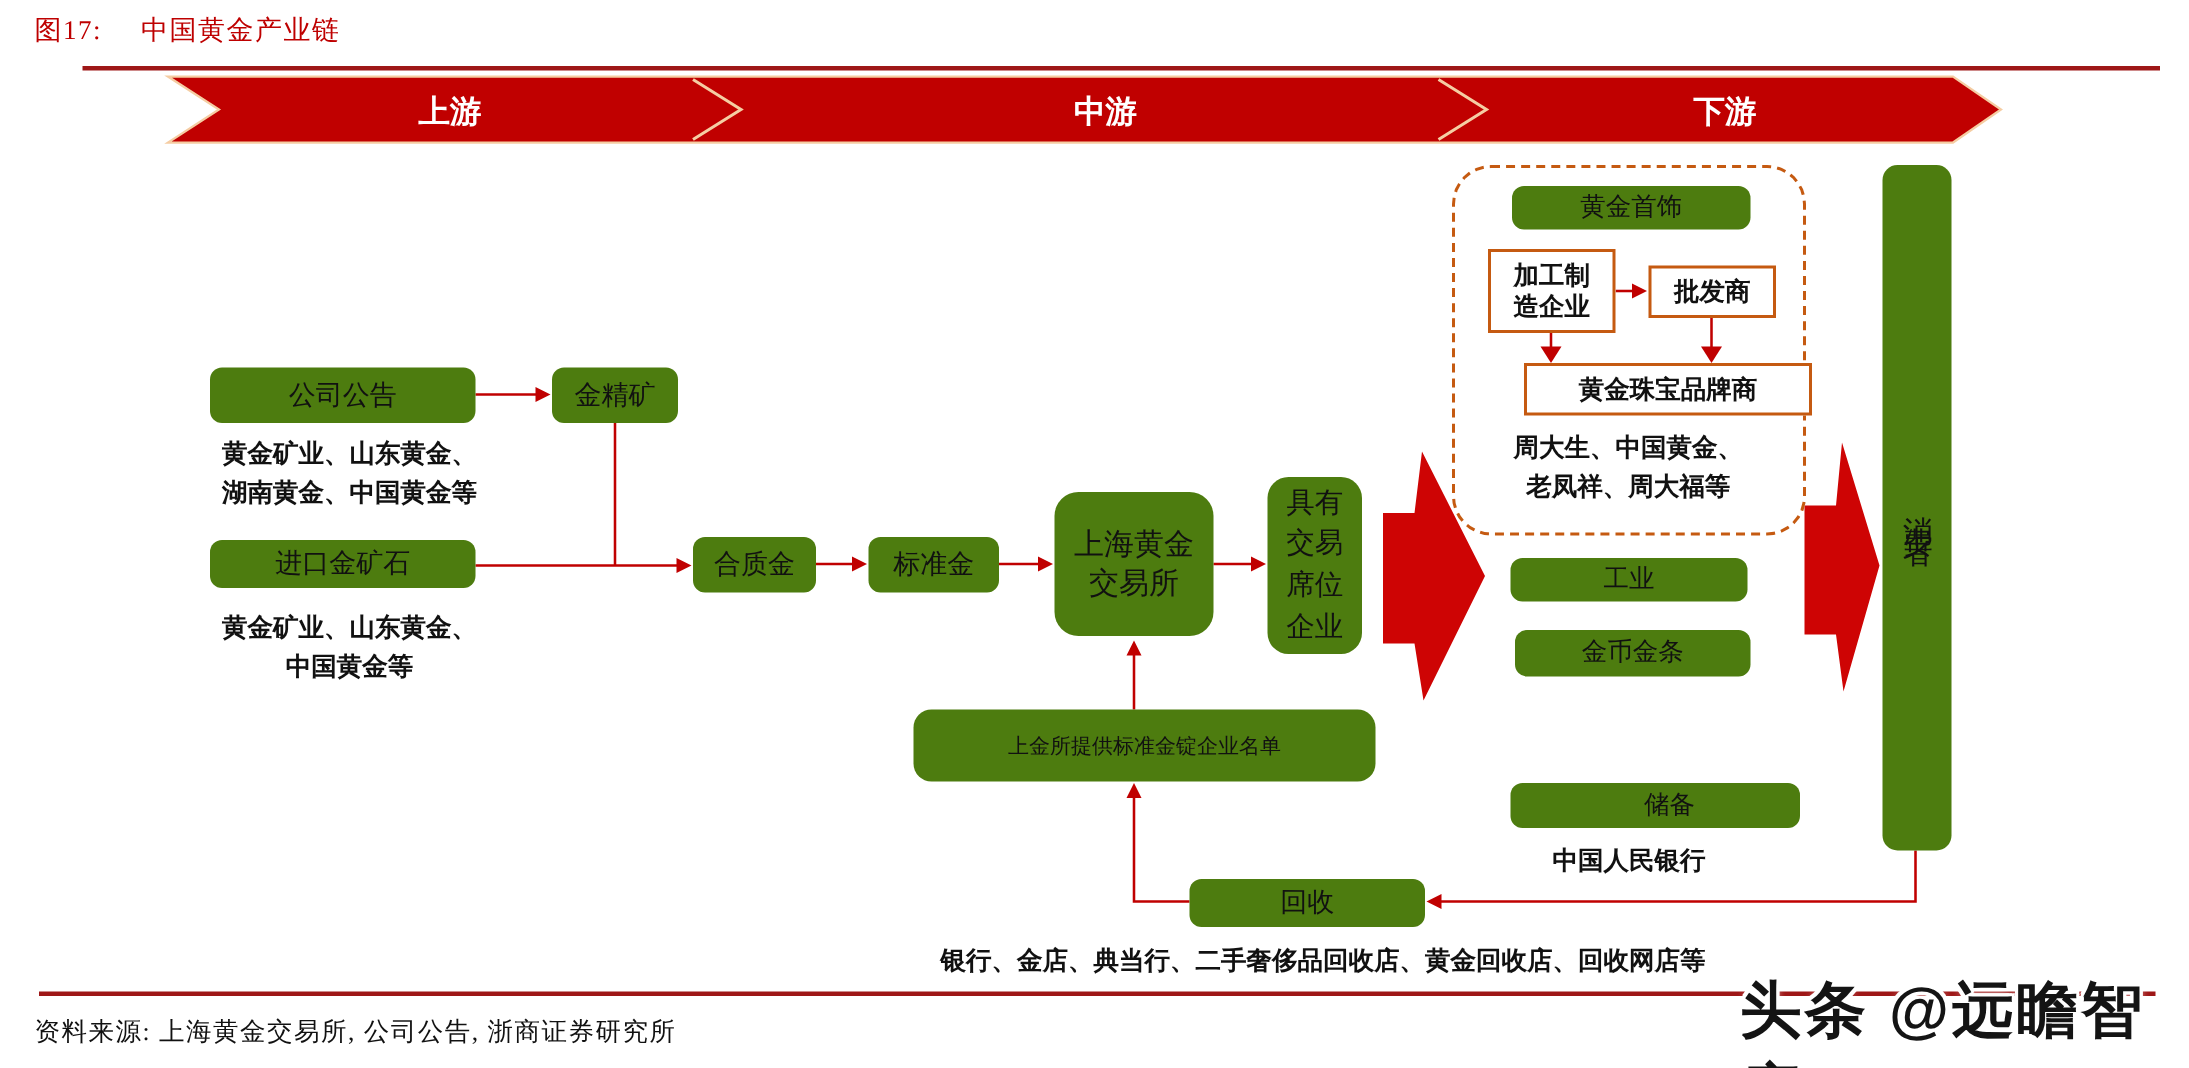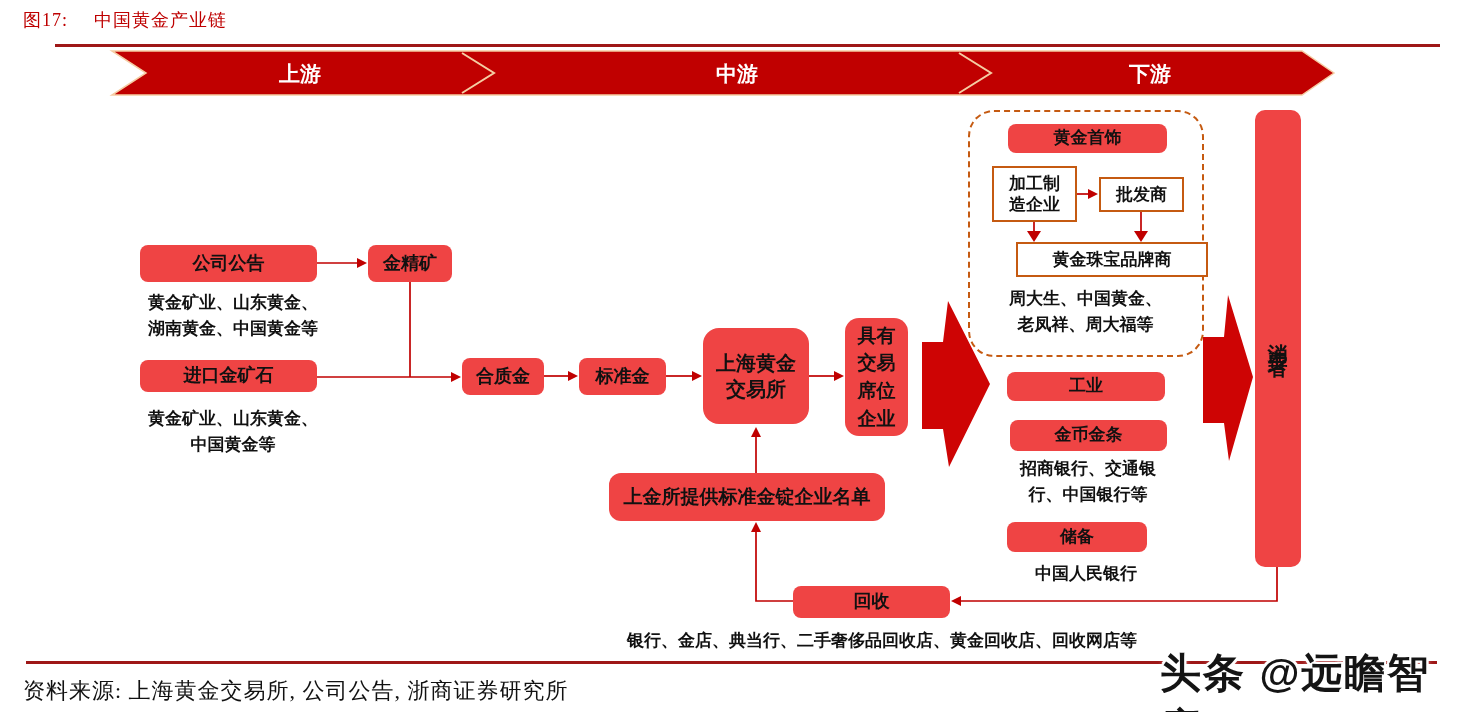--- a/index.html
+++ b/index.html
@@ -9,43 +9,43 @@
   }
   
   .fig-title{
     position:absolute;left:23px;top:8px;font-family:"Liberation Serif","DejaVu Serif",serif;
     font-weight:normal;font-size:18px;color:#BE0000;letter-spacing:1px;
   }
   .fig-title .lbl{margin-right:26px;}
   .rule{position:absolute;background:#9E1717;height:3px;}
   
   .pbox{
-    position:absolute;background:#ef4444;border-radius:8px;color:#111;
+    position:absolute;background:#4d7c0f;border-radius:8px;color:#111;
     display:flex;align-items:center;justify-content:center;text-align:center;
-    font-weight:bold;white-space:pre-line;line-height:1.3;
+    font-weight:normal;white-space:pre-line;line-height:1.3;
   }
   
   .wbox{
     position:absolute;background:#ffffff;border:2px solid #C55A11;color:#111;
     display:flex;align-items:center;justify-content:center;text-align:center;
     font-weight:bold;white-space:pre-line;line-height:1.25;box-sizing:border-box;
   }
   .dashedbox{
     position:absolute;border:2px dashed #C55A11;border-radius:26px;background:transparent;
   }
   .note{
     position:absolute;font-weight:600;font-size:17px;color:#111;text-align:center;
     white-space:pre-line;line-height:1.55;
   }
   .vertical-text{
     writing-mode:vertical-lr;text-orientation:upright;letter-spacing:7px;
   }
   .source-line{
     position:absolute;left:23px;top:676px;font-family:"Liberation Serif","DejaVu Serif",serif;
-    font-size:22px;color:#111;letter-spacing:1px;
+    font-size:17px;color:#111;letter-spacing:1px;
   }
   .watermark{
     position:absolute;left:1160px;top:646px;font-size:41px;font-weight:bold;color:#141414;
     z-index:6;letter-spacing:2px;
     text-shadow:-2px 0 #fff,2px 0 #fff,0 -2px #fff,0 2px #fff,
                 -2px -2px #fff,2px 2px #fff,-2px 2px #fff,2px -2px #fff,0 0 6px #fff;
   }
   svg{position:absolute;left:0;top:0;pointer-events:none;}
   .banner-label{fill:#ffffff;font-weight:bold;font-size:21px;font-family:"Liberation Sans","DejaVu Sans",sans-serif;}
 </style>
@@ -110,38 +110,36 @@
 中国黄金等</div>
 
   <div class="pbox" style="left:462px;top:358px;width:82px;height:37px;font-size:18px;">合质金</div>
   <div class="pbox" style="left:579px;top:358px;width:87px;height:37px;font-size:18px;">标准金</div>
   <div class="pbox" style="left:703px;top:328px;width:106px;height:96px;font-size:20px;border-radius:16px;">上海黄金
 交易所</div>
   <div class="pbox" style="left:845px;top:318px;width:63px;height:118px;font-size:19px;border-radius:14px;line-height:1.45;">具有
 交易
 席位
 企业</div>
-  <div class="pbox" style="left:609px;top:473px;width:276px;height:48px;font-size:19px;border-radius:12px;">上金所提供标准金锭企业名单</div>
+  <div class="pbox" style="left:609px;top:473px;width:308px;height:48px;font-size:14px;border-radius:12px;">上金所提供标准金锭企业名单</div>
   <div class="pbox" style="left:793px;top:586px;width:157px;height:32px;font-size:18px;">回收</div>
   <div class="note" style="left:582px;top:628px;width:600px;">银行、金店、典当行、二手奢侈品回收店、黄金回收店、回收网店等</div>
 
   <div class="dashedbox" style="left:968px;top:110px;width:232px;height:243px;"></div>
   <div class="pbox" style="left:1008px;top:124px;width:159px;height:29px;font-size:17px;">黄金首饰</div>
   <div class="wbox" style="left:992px;top:166px;width:85px;height:56px;font-size:17px;">加工制
 造企业</div>
   <div class="wbox" style="left:1099px;top:177px;width:85px;height:35px;font-size:17px;">批发商</div>
   <div class="wbox" style="left:992px;top:242px;width:192px;height:35px;font-size:17px;margin-left:24px;">黄金珠宝品牌商</div>
   <div class="note" style="left:983px;top:286px;width:205px;">周大生、中国黄金、
 老凤祥、周大福等</div>
 
   <div class="pbox" style="left:1010px;top:420px;width:157px;height:31px;font-size:17px;">金币金条</div>
   <div class="pbox" style="left:1007px;top:372px;width:158px;height:29px;font-size:17px;">工业</div>
-  <div class="note" style="left:988px;top:456px;width:200px;">招商银行、交通银
-行、中国银行等</div>
-  <div class="pbox" style="left:1007px;top:522px;width:140px;height:30px;font-size:17px;">储备</div>
+  <div class="pbox" style="left:1007px;top:522px;width:174px;height:30px;font-size:17px;padding-left:19px;">储备</div>
   <div class="note" style="left:1007px;top:561px;width:158px;">中国人民银行</div>
 
   <div class="pbox vertical-text" style="left:1255px;top:110px;width:46px;height:457px;font-size:20px;border-radius:10px;">消费者</div>
 
   <div class="rule" style="left:26px;top:661px;width:1411px;"></div>
   <div class="source-line">资料来源: 上海黄金交易所, 公司公告, 浙商证券研究所</div>
   <div class="watermark">头条 @远瞻智库</div>
 
 </div>
 

